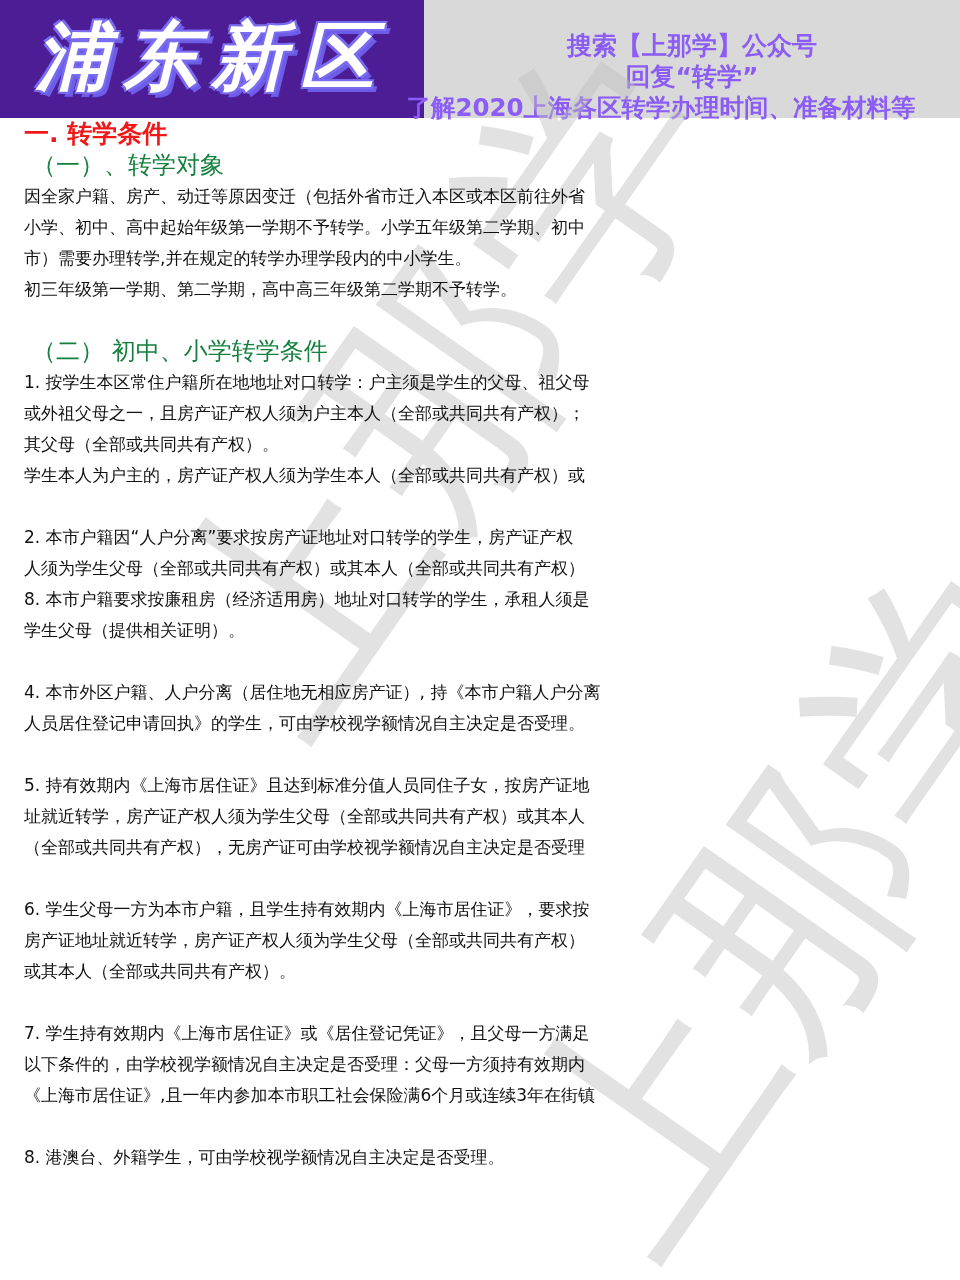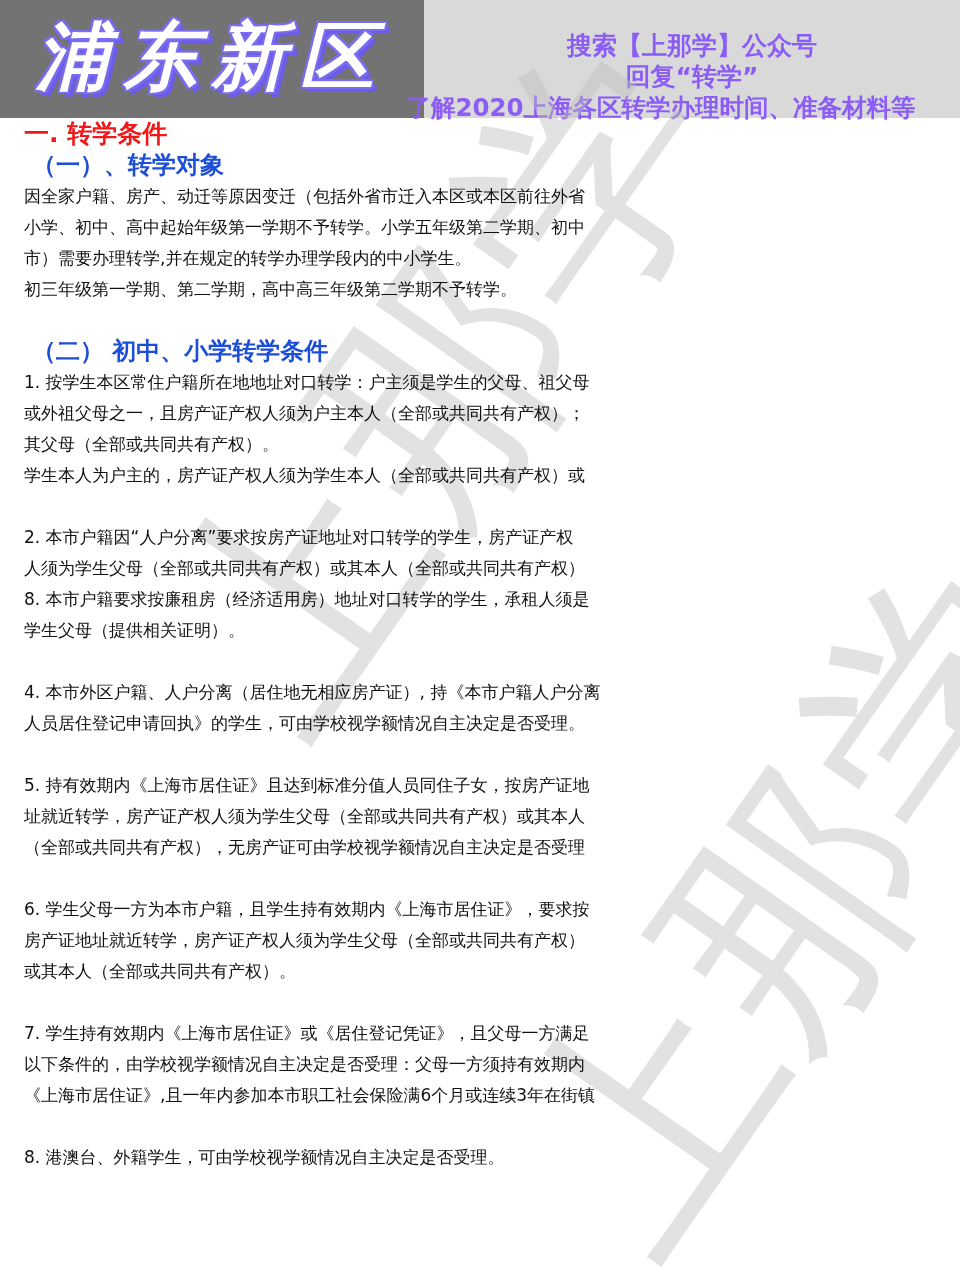--- a/index.html
+++ b/index.html
@@ -1,40 +1,40 @@
 <!DOCTYPE html>
 <html><head>
 <meta charset="utf-8">
 <style>
   * { margin: 0; padding: 0; box-sizing: border-box; }
   html, body { width: 960px; height: 1280px; background: #ffffff; overflow: hidden; }
   body { position: relative; font-family: "DejaVu Sans", "Liberation Sans", sans-serif; color: #111111; }
 
   .banner { position: absolute; left: 0; top: 0; width: 960px; height: 118px; }
-  .banner-left { position: absolute; left: 0; top: 0; width: 424px; height: 118px; background: #737373; }
+  .banner-left { position: absolute; left: 0; top: 0; width: 424px; height: 118px; background: #4c1d95; }
   .banner-right { position: absolute; left: 424px; top: 0; width: 536px; height: 118px; background: #d9d9d9; }
   .district-title {
     position: absolute; left: 36px; top: 6px; width: 390px; height: 100px;
     font-family: "DejaVu Serif", "Liberation Serif", serif; font-weight: bold;
     font-size: 74px; line-height: 100px; letter-spacing: 14px; font-style: italic;
     color: #ffffff;
     text-shadow: -2px -2px 0 #7a6cf0, 2px -2px 0 #7a6cf0, -2px 2px 0 #7a6cf0, 2px 2px 0 #7a6cf0, 5px 5px 0 #6c5ce7;
   }
   .promo { position: absolute; left: 424px; top: 30px; width: 536px; text-align: center; color: #8b5cf6; }
   .promo-line { font-size: 25px; line-height: 31px; font-weight: bold; white-space: nowrap; }
   .promo-line-3 { position: absolute; left: -54px; top: 62px; width: 590px; padding-right: 8px; font-size: 24.5px; }
 
   .watermark { position: absolute; pointer-events: none; color: rgba(190,190,190,0.45);
     font-family: "DejaVu Sans", sans-serif; font-size: 250px; font-weight: 300; white-space: nowrap; }
   .wm-1 { left: 70px; top: 220px; transform: rotate(-55deg); transform-origin: 50% 50%; }
   .wm-2 { left: 420px; top: 740px; transform: rotate(-55deg); transform-origin: 50% 50%; }
 
   .content { position: absolute; left: 24px; top: 118px; width: 920px; }
   .h1 { font-size: 25px; line-height: 32px; font-weight: bold; color: #f01818; }
-  .h2 { font-size: 24px; line-height: 31px; color: #1d4ed8; padding-left: 8px; font-weight: bold; }
+  .h2 { font-size: 24px; line-height: 31px; color: #15803d; padding-left: 8px; }
   .p { font-size: 17px; line-height: 31px; color: #111111; white-space: nowrap; }
   .gap { height: 31px; }
 </style>
 </head>
 <body>
 
 <div class="banner">
   <div class="banner-left">
     <div class="district-title">浦东新区</div>
   </div>

